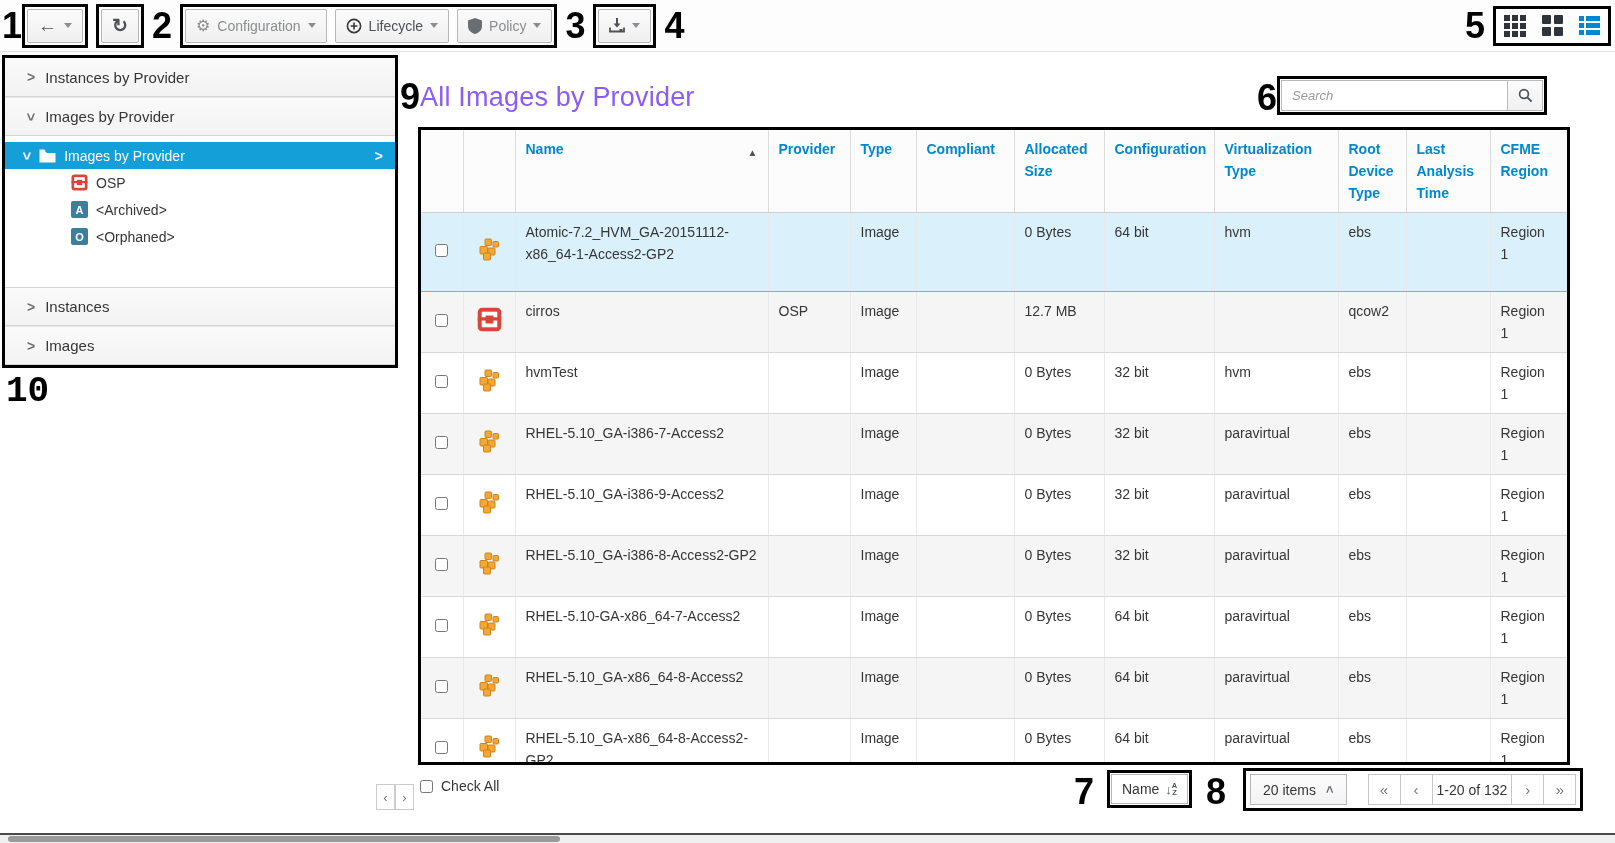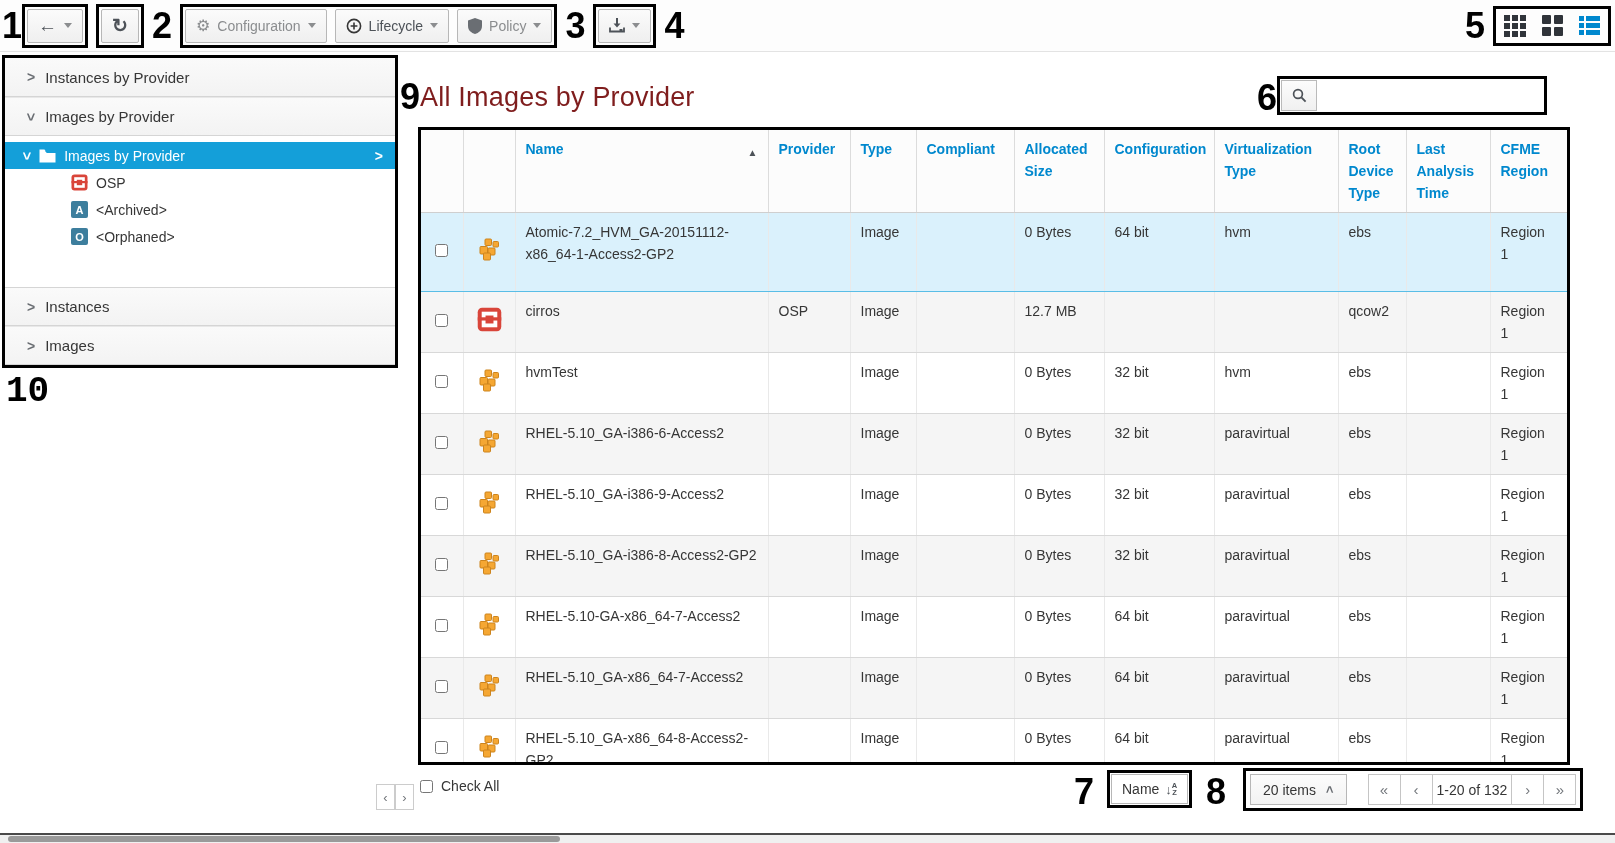--- a/index.html
+++ b/index.html
@@ -50,21 +50,21 @@
   .tnode { height:27px; display:flex; align-items:center; gap:8px; font-size:14px; color:#363636; cursor:pointer; }
   .tnode.root { padding-left:18px; }
   .tnode.child { padding-left:66px; }
   .tnode.selected { background:#149fd9; color:#fff; }
   .tnode .right-chev { margin-left:auto; padding-right:12px; }
   .badge { width:17px; height:17px; border-radius:2px; background:#3d7e9d; color:#fff;
            font-size:11px; font-weight:700; display:inline-flex; align-items:center; justify-content:center; }
 
   
   .title-row { position:absolute; left:400px; top:74px; right:8px; height:46px; display:flex; align-items:center; }
-  .page-title { font-size:27px; font-weight:300; color:#7f1d1d; letter-spacing:.2px; }
+  .page-title { font-size:27px; font-weight:300; color:#8b5cf6; letter-spacing:.2px; }
   .search-wrap { position:absolute; right:60px; top:2px; border:3px solid #000; padding:1px; display:flex; }
   .search-group { display:flex; width:262px; height:31px; }
   .search-input { flex:1; border:1px solid #bababa; border-right:none; padding:0 10px;
                   font-size:13px; font-style:italic; color:#363636; outline:none; background:#fff;
                   font-family:"Liberation Sans", sans-serif; }
   .search-input::placeholder { color:#9a9a9a; font-style:italic; }
   .search-btn { width:36px; background:linear-gradient(#fcfcfc,#f0f0f0); border:1px solid #bababa;
                 display:flex; align-items:center; justify-content:center; cursor:pointer; }
 
   
@@ -261,20 +261,21 @@
     </div>
   </div>
   <div class="n-pos ann-num" style="left:6px; top:374px;font-family:Liberation Mono, monospace;">10</div>
 
   <div class="title-row">
     <span class="ann-num">9</span>
     <h1 class="page-title">All Images by Provider</h1>
     <span class="n-pos ann-num" style="right:330px; top:6px;">6</span>
     <div class="search-wrap">
       <div class="search-group">
+        <input class="search-input" type="text" placeholder="Search" style="">
         <button class="search-btn">
           <svg width="15" height="15" viewBox="0 0 15 15">
             <circle cx="6" cy="6" r="4.4" fill="none" stroke="#4d5258" stroke-width="1.7"></circle>
             <path d="M9.4 9.4 L13.6 13.6" stroke="#4d5258" stroke-width="1.9"></path>
           </svg>
         </button>
       </div>
     </div>
   </div>
 
@@ -377,21 +378,21 @@
             <td class="c-check"><input type="checkbox" style=""></td>
             <td class="c-icon"><span><svg width="24" height="23" viewBox="0 0 24 23">
                   <g fill="#f5a733" stroke="#cd841d" stroke-width="1">
                     <rect x="8" y="1" width="6.5" height="6.5" rx="1"></rect>
                     <rect x="16" y="3.5" width="5.5" height="5.5" rx="1"></rect>
                     <rect x="3" y="8.5" width="7.5" height="7.5" rx="1"></rect>
                     <rect x="11" y="10" width="7" height="7" rx="1"></rect>
                     <rect x="6.5" y="15" width="7" height="7" rx="1"></rect>
                   </g>
                 </svg></span></td>
-            <td>RHEL-5.10_GA-i386-6-Access2</td>
+            <td>RHEL-5.10_GA-i386-7-Access2</td>
             <td></td>
             <td>Image</td>
             <td></td>
             <td>0 Bytes</td>
             <td>32 bit</td>
             <td>paravirtual</td>
             <td>ebs</td>
             <td></td>
             <td>Region 1</td>
           </tr>
@@ -465,21 +466,21 @@
             <td class="c-check"><input type="checkbox" style=""></td>
             <td class="c-icon"><span><svg width="24" height="23" viewBox="0 0 24 23">
                   <g fill="#f5a733" stroke="#cd841d" stroke-width="1">
                     <rect x="8" y="1" width="6.5" height="6.5" rx="1"></rect>
                     <rect x="16" y="3.5" width="5.5" height="5.5" rx="1"></rect>
                     <rect x="3" y="8.5" width="7.5" height="7.5" rx="1"></rect>
                     <rect x="11" y="10" width="7" height="7" rx="1"></rect>
                     <rect x="6.5" y="15" width="7" height="7" rx="1"></rect>
                   </g>
                 </svg></span></td>
-            <td>RHEL-5.10_GA-x86_64-7-Access2</td>
+            <td>RHEL-5.10_GA-x86_64-8-Access2</td>
             <td></td>
             <td>Image</td>
             <td></td>
             <td>0 Bytes</td>
             <td>64 bit</td>
             <td>paravirtual</td>
             <td>ebs</td>
             <td></td>
             <td>Region 1</td>
           </tr>

